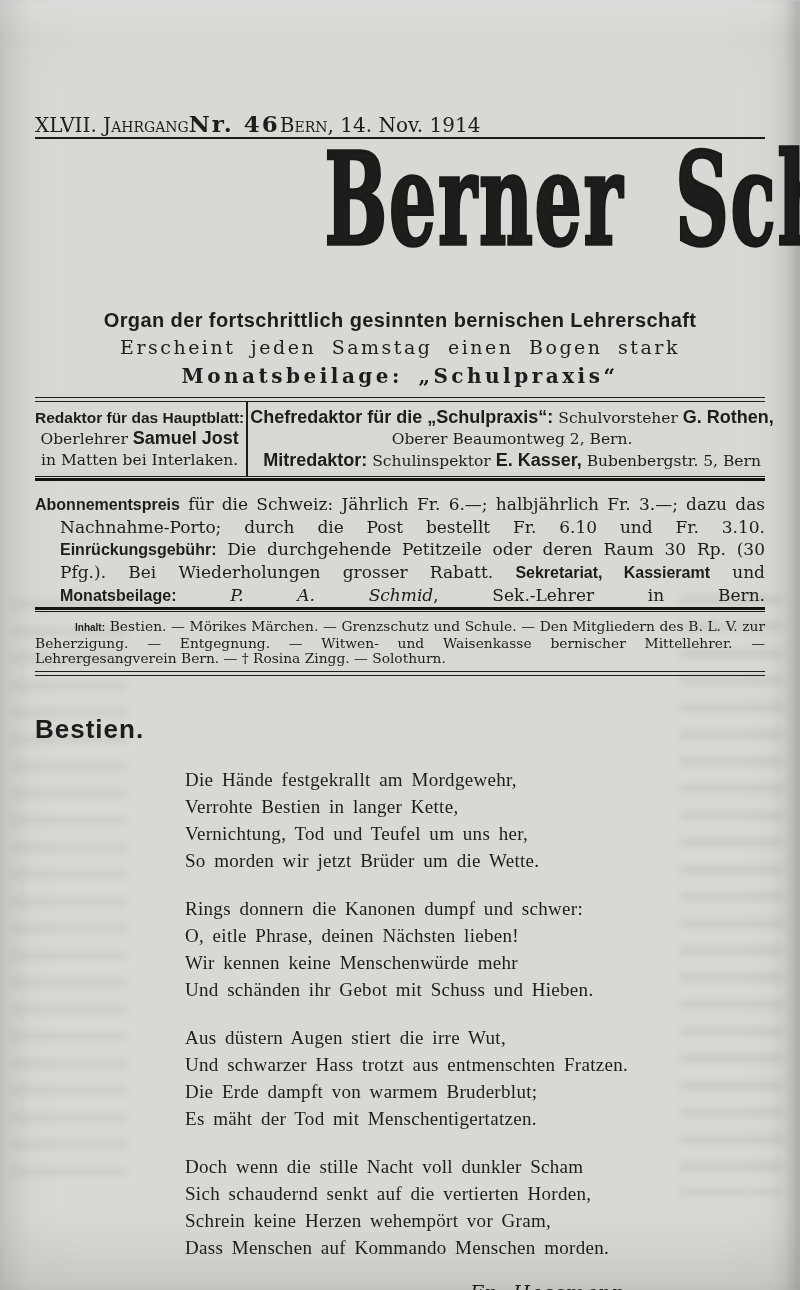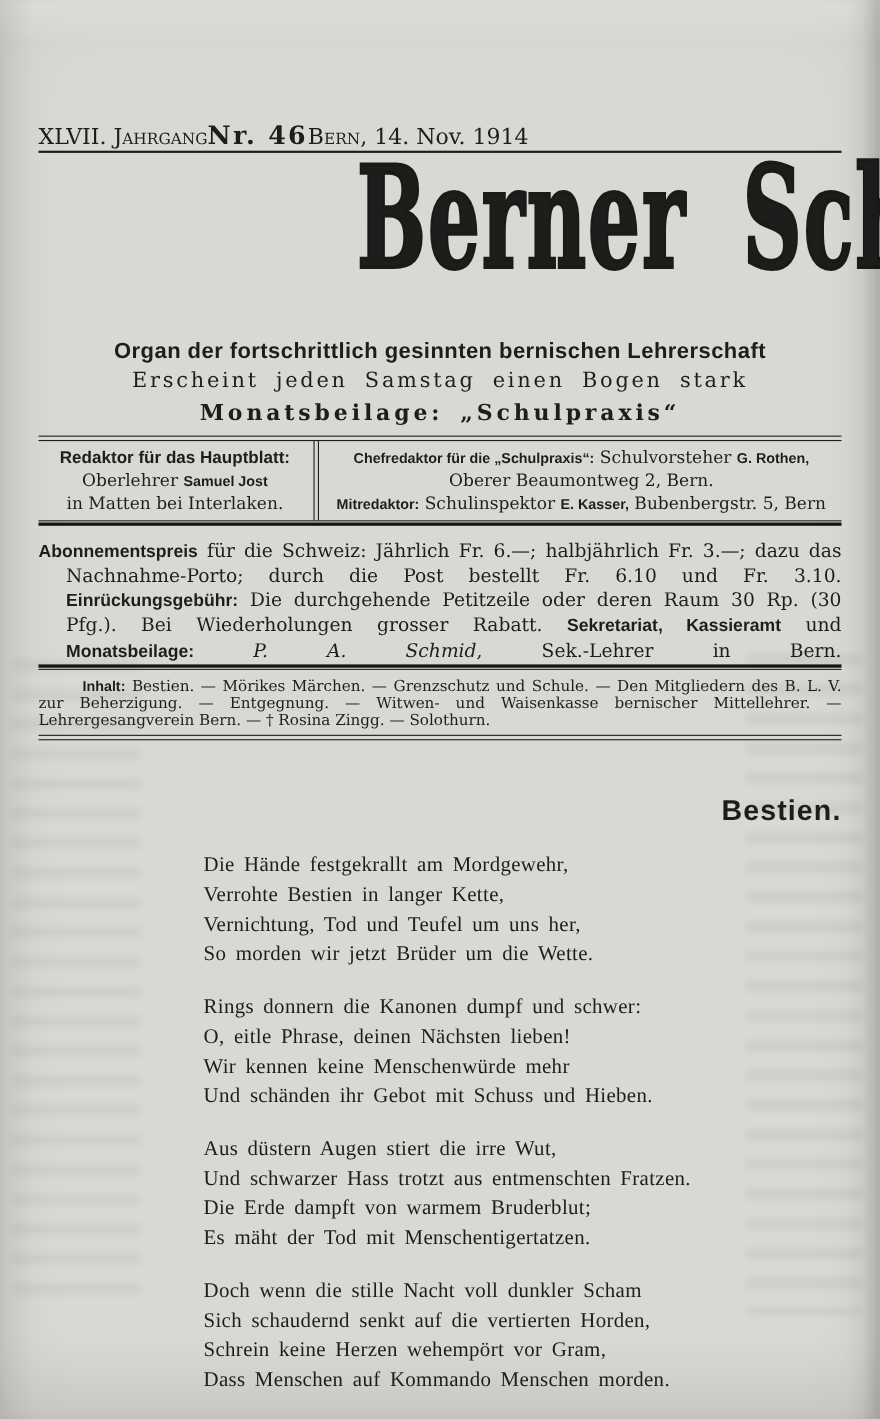--- a/index.html
+++ b/index.html
@@ -40,39 +40,39 @@
   .sub2 { margin-top:5px; text-align:center; font-size:19px; letter-spacing:2.5px; word-spacing:7px; line-height:22px; }
   .sub3 { margin-top:6px; text-align:center; font-weight:bold; font-size:20px; letter-spacing:3.5px; word-spacing:5px; line-height:24px; }
 
   
   .rules-top { margin-top:9px; }
   .editors { display:flex; align-items:stretch; padding:5px 0 4px; font-size:16px; }
   .ed-line { line-height:21px; white-space:nowrap; }
   .ed-left { width:248px; text-align:center; }
   .ed-div { width:5px; border-left:1px solid #1d1d1b; border-right:1px solid #1d1d1b; margin:-5px 2px -4px 2px; }
   .ed-right { flex:1; text-align:center; }
-  .lbl { font-family:"Liberation Sans", sans-serif; font-weight:bold; font-size:13px; }
+  .lbl { font-family:"Liberation Sans", sans-serif; font-weight:bold; font-size:18px; }
   .ed-right .ed-line, .ed-left .ed-line { font-size:15.5px; }
 
   
   .abo {
     margin-top:12px; font-size:17px; line-height:22px;
     text-align:justify; text-align-last:justify;
     padding-left:25px; text-indent:-25px; word-spacing:1px;
   }
   .abo .lbl { font-size:16px; }
   .ital { font-style:italic; }
 
   
   .inhalt { margin-top:7px; font-size:13.8px; line-height:15.5px; text-align:justify; text-indent:40px; }
-  .lbl-sm { font-family:"Liberation Sans", sans-serif; font-weight:bold; font-size:13px; }
+  .lbl-sm { font-family:"Liberation Sans", sans-serif; font-weight:bold; font-size:10px; }
   .rule-after-inhalt { margin-top:4px; }
 
   
-  .title { margin-top:48px; text-align:right; font-family:"Liberation Sans", sans-serif; font-weight:bold; font-size:26px; letter-spacing:1px; line-height:30px; }
+  .title { margin-top:38px; text-align:left; font-family:"Liberation Sans", sans-serif; font-weight:bold; font-size:26px; letter-spacing:1px; line-height:30px; }
   .poem { margin:22px 0 0 150px; font-size:19px; line-height:27px; letter-spacing:0.3px; word-spacing:3.5px;font-family:Liberation Serif, serif; }
   .stanza { margin-bottom:21px; }
   .poem-line { white-space:nowrap; }
   .sig { margin:3px 0 0 435px; font-style:italic; font-size:19.5px; letter-spacing:1px; word-spacing:6px; line-height:24px; }
 
   
   .ghost-l, .ghost-r { position:absolute; z-index:1; pointer-events:none; }
   .ghost-l { left:12px; top:600px; width:115px; height:580px;
     background:repeating-linear-gradient(180deg, rgba(50,50,46,0.055) 0 9px, rgba(0,0,0,0) 9px 27px);
     filter:blur(3px); }

